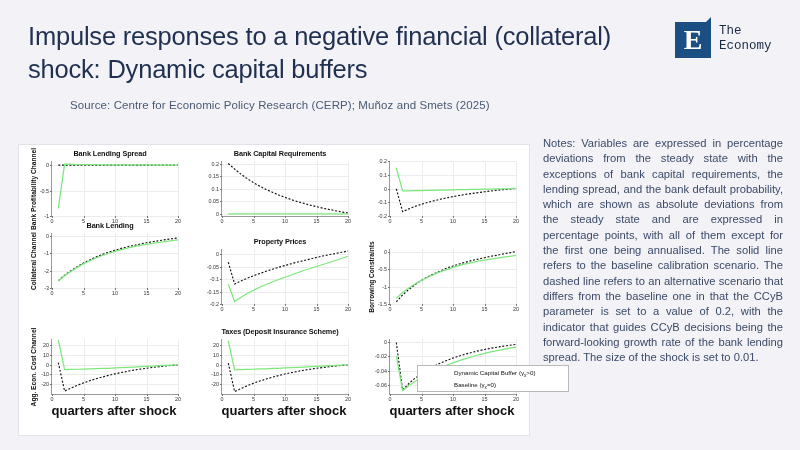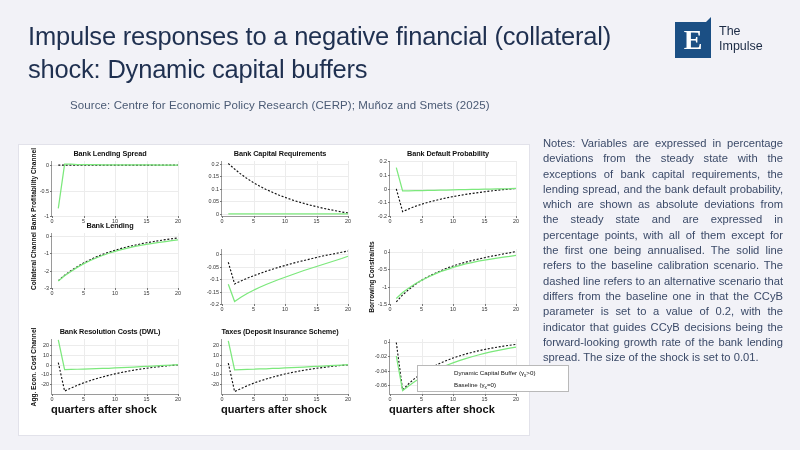--- a/index.html
+++ b/index.html
@@ -27,21 +27,21 @@
     position:absolute;left:0;top:0;width:36px;height:36px;background:#1b4f84;
     color:#ffffff;font-family:"Liberation Serif",serif;font-size:28px;
     line-height:36px;text-align:center;font-weight:700;
   }
   #logo-mark:after{
     content:"";position:absolute;right:-0px;top:-5px;width:0;height:0;
     border-left:7px solid transparent;border-bottom:7px solid #1b4f84;
   }
   #logo-text{
     position:absolute;left:44px;top:2px;width:62px;
-    font-family:Liberation Sans, sans-serif;color:#1b2a44;
+    font-family:Liberation Mono, monospace;color:#1b2a44;
     font-size:12.5px;line-height:14.5px;
   }
   #logo-text span{display:block;}
   
   #notes{
     position:absolute;left:543px;top:136px;width:240px;
     font-size:11.2px;line-height:15.3px;color:#3b4a68;
     text-align:justify;text-justify:inter-word;
   }
   
@@ -70,21 +70,21 @@
   }
   .tick-mark-y{position:absolute;right:100%;width:2px;height:1px;background:#777;}
   .tick-mark-x{position:absolute;top:100%;width:1px;height:2px;background:#777;}
   .ylabel{
     position:absolute;left:-2px;top:50%;
     transform:translate(-50%,-50%) rotate(-90deg);transform-origin:center;
     font-size:6.6px;font-weight:bold;color:#111;white-space:nowrap;
   }
   .xlabel{
     position:absolute;left:26px;right:0;top:100%;margin-top:9px;
-    text-align:left;font-size:11px;font-weight:bold;color:#111;
+    text-align:center;font-size:13px;font-weight:bold;color:#111;
   }
   svg.series{position:absolute;left:0;top:0;overflow:visible;}
   .ln-base{fill:none;stroke:#7ce87c;stroke-width:1.25;}
   .ln-dyn{fill:none;stroke:#141414;stroke-width:1.15;
           stroke-dasharray:2 1.7;stroke-linecap:butt;}
   
   #legend{
     position:absolute;left:166px;top:232px;width:150px;height:25px;
     background:#fff;border:1px solid #b9b9b9;
   }
@@ -100,21 +100,21 @@
 <body>
 
 <div id="header">
   <div id="slide-title">Impulse responses to a negative financial (collateral) shock: Dynamic capital buffers</div>
   <div id="source-line">Source: Centre for Economic Policy Research (CERP); Muñoz and Smets (2025)</div>
 
   <div id="logo">
     <div id="logo-mark">E</div>
     <div id="logo-text">
       <span>The</span>
-      <span>Impulse</span>
+      <span>Economy</span>
     </div>
   </div>
 </div>
 
 <div id="notes">Notes: Variables are expressed in percentage deviations from the steady state with the exceptions of bank capital requirements, the lending spread, and the bank default probability, which are shown as absolute deviations from the steady state and are expressed in percentage points, with all of them except for the first one being annualised. The solid line refers to the baseline calibration scenario. The dashed line refers to an alternative scenario that differs from the baseline one in that the CCyB parameter is set to a value of 0.2, with the indicator that guides CCyB decisions being the forward-looking growth rate of the bank lending spread. The size of the shock is set to 0.01.</div>
 
 <div id="figure">
     <div class="panel" style="left: 176px; top: 4px; width: 170px; height: 93px;">
       <div class="panel-title">Bank Capital Requirements</div>
       <div class="plot" style="width: 126px; height: 55px;">
@@ -180,21 +180,20 @@
         <div class="tick-x" style="left: 126px;">20</div>
         <div class="tick-mark-x" style="left: 126px;"></div>
         <svg class="series" width="126" height="55">
           <polyline points="6.30,4.07 12.60,4.07 18.90,4.07 25.20,4.07 31.50,4.07 37.80,4.07 44.10,4.07 50.40,4.07 56.70,4.07 63.00,4.07 69.30,4.07 75.60,4.07 81.90,4.07 88.20,4.07 94.50,4.07 100.80,4.07 107.10,4.07 113.40,4.07 119.70,4.07 126.00,4.07" class="ln-dyn"></polyline>
           <polyline points="6.30,47.36 12.60,3.06 18.90,3.06 25.20,3.56 31.50,3.56 37.80,3.56 44.10,3.56 50.40,3.82 56.70,3.82 63.00,3.82 69.30,3.87 75.60,3.92 81.90,3.92 88.20,3.97 94.50,3.97 100.80,3.97 107.10,4.02 113.40,4.02 119.70,4.02 126.00,4.02" class="ln-base"></polyline>
         </svg>
       </div>
       <div class="ylabel" style="left: 8px; top: 39.5px;">Bank Profitability Channel</div>
     </div>
     <div class="panel" style="left: 344px; top: 4px; width: 170px; height: 93px;">
-      <div class="panel-title">Bank Default Probability</div>
       <div class="plot" style="width: 126px; height: 55px;">
         <div class="grid-v" style="left: 31.5px;"></div>
         <div class="grid-v" style="left: 63px;"></div>
         <div class="grid-v" style="left: 94.5px;"></div>
         <div class="grid-v" style="left: 126px;"></div>
         <div class="grid-h" style="top: 0px;"></div>
         <div class="grid-h" style="top: 13.75px;"></div>
         <div class="grid-h" style="top: 27.5px;"></div>
         <div class="grid-h" style="top: 41.25px;"></div>
         <div class="grid-h" style="top: 55px;"></div>
@@ -254,20 +253,21 @@
         <div class="tick-x" style="left: 126px;">20</div>
         <div class="tick-mark-x" style="left: 126px;"></div>
         <svg class="series" width="126" height="55">
           <polyline points="6.30,47.67 12.60,42.25 18.90,37.71 25.20,33.70 31.50,30.03 37.80,26.89 44.10,23.92 50.40,21.48 56.70,19.21 63.00,17.29 69.30,15.37 75.60,13.79 81.90,12.40 88.20,11.00 94.50,9.78 100.80,8.73 107.10,7.68 113.40,6.63 119.70,5.76 126.00,4.89" class="ln-dyn"></polyline>
           <polyline points="6.30,48.02 12.60,42.78 18.90,38.41 25.20,34.40 31.50,30.90 37.80,27.76 44.10,24.97 50.40,22.52 56.70,20.25 63.00,18.33 69.30,16.59 75.60,15.02 81.90,13.62 88.20,12.40 94.50,11.35 100.80,10.30 107.10,9.43 113.40,8.56 119.70,7.68 126.00,6.98" class="ln-base"></polyline>
         </svg>
       </div>
       <div class="ylabel" style="left: 8px; top: 39.5px;">Collateral Channel</div>
     </div>
     <div class="panel" style="left: 176px; top: 92px; width: 170px; height: 93px;">
+      <div class="panel-title">Property Prices</div>
       <div class="plot" style="width: 126px; height: 55px;">
         <div class="grid-v" style="left: 31.5px;"></div>
         <div class="grid-v" style="left: 63px;"></div>
         <div class="grid-v" style="left: 94.5px;"></div>
         <div class="grid-v" style="left: 126px;"></div>
         <div class="grid-h" style="top: 5px;"></div>
         <div class="grid-h" style="top: 17.5px;"></div>
         <div class="grid-h" style="top: 30px;"></div>
         <div class="grid-h" style="top: 42.5px;"></div>
         <div class="grid-h" style="top: 55px;"></div>
@@ -326,21 +326,20 @@
         <div class="tick-x" style="left: 126px;">20</div>
         <div class="tick-mark-x" style="left: 126px;"></div>
         <svg class="series" width="126" height="55">
           <polyline points="6.30,52.91 12.60,45.95 18.90,40.38 25.20,35.51 31.50,31.33 37.80,27.85 44.10,24.72 50.40,21.93 56.70,19.15 63.00,17.06 69.30,14.97 75.60,13.23 81.90,11.49 88.20,10.09 94.50,8.70 100.80,7.31 107.10,6.27 113.40,4.87 119.70,3.83 126.00,2.44" class="ln-dyn"></polyline>
           <polyline points="6.30,49.43 12.60,43.51 18.90,38.99 25.20,34.81 31.50,31.33 37.80,28.20 44.10,25.41 50.40,22.63 56.70,20.54 63.00,18.45 69.30,16.71 75.60,14.97 81.90,13.58 88.20,12.18 94.50,11.14 100.80,10.09 107.10,9.05 113.40,8.01 119.70,7.31 126.00,6.27" class="ln-base"></polyline>
         </svg>
       </div>
       <div class="ylabel" style="left: 8px; top: 39.5px;">Borrowing Constraints</div>
     </div>
     <div class="panel" style="left: 6px; top: 182px; width: 170px; height: 93px;">
-      <div class="panel-title">Bank Resolution Costs (DWL)</div>
       <div class="plot" style="width: 126px; height: 55px;">
         <div class="grid-v" style="left: 31.5px;"></div>
         <div class="grid-v" style="left: 63px;"></div>
         <div class="grid-v" style="left: 94.5px;"></div>
         <div class="grid-v" style="left: 126px;"></div>
         <div class="grid-h" style="top: 5.89286px;"></div>
         <div class="grid-h" style="top: 15.7143px;"></div>
         <div class="grid-h" style="top: 25.5357px;"></div>
         <div class="grid-h" style="top: 35.3571px;"></div>
         <div class="grid-h" style="top: 45.1786px;"></div>

